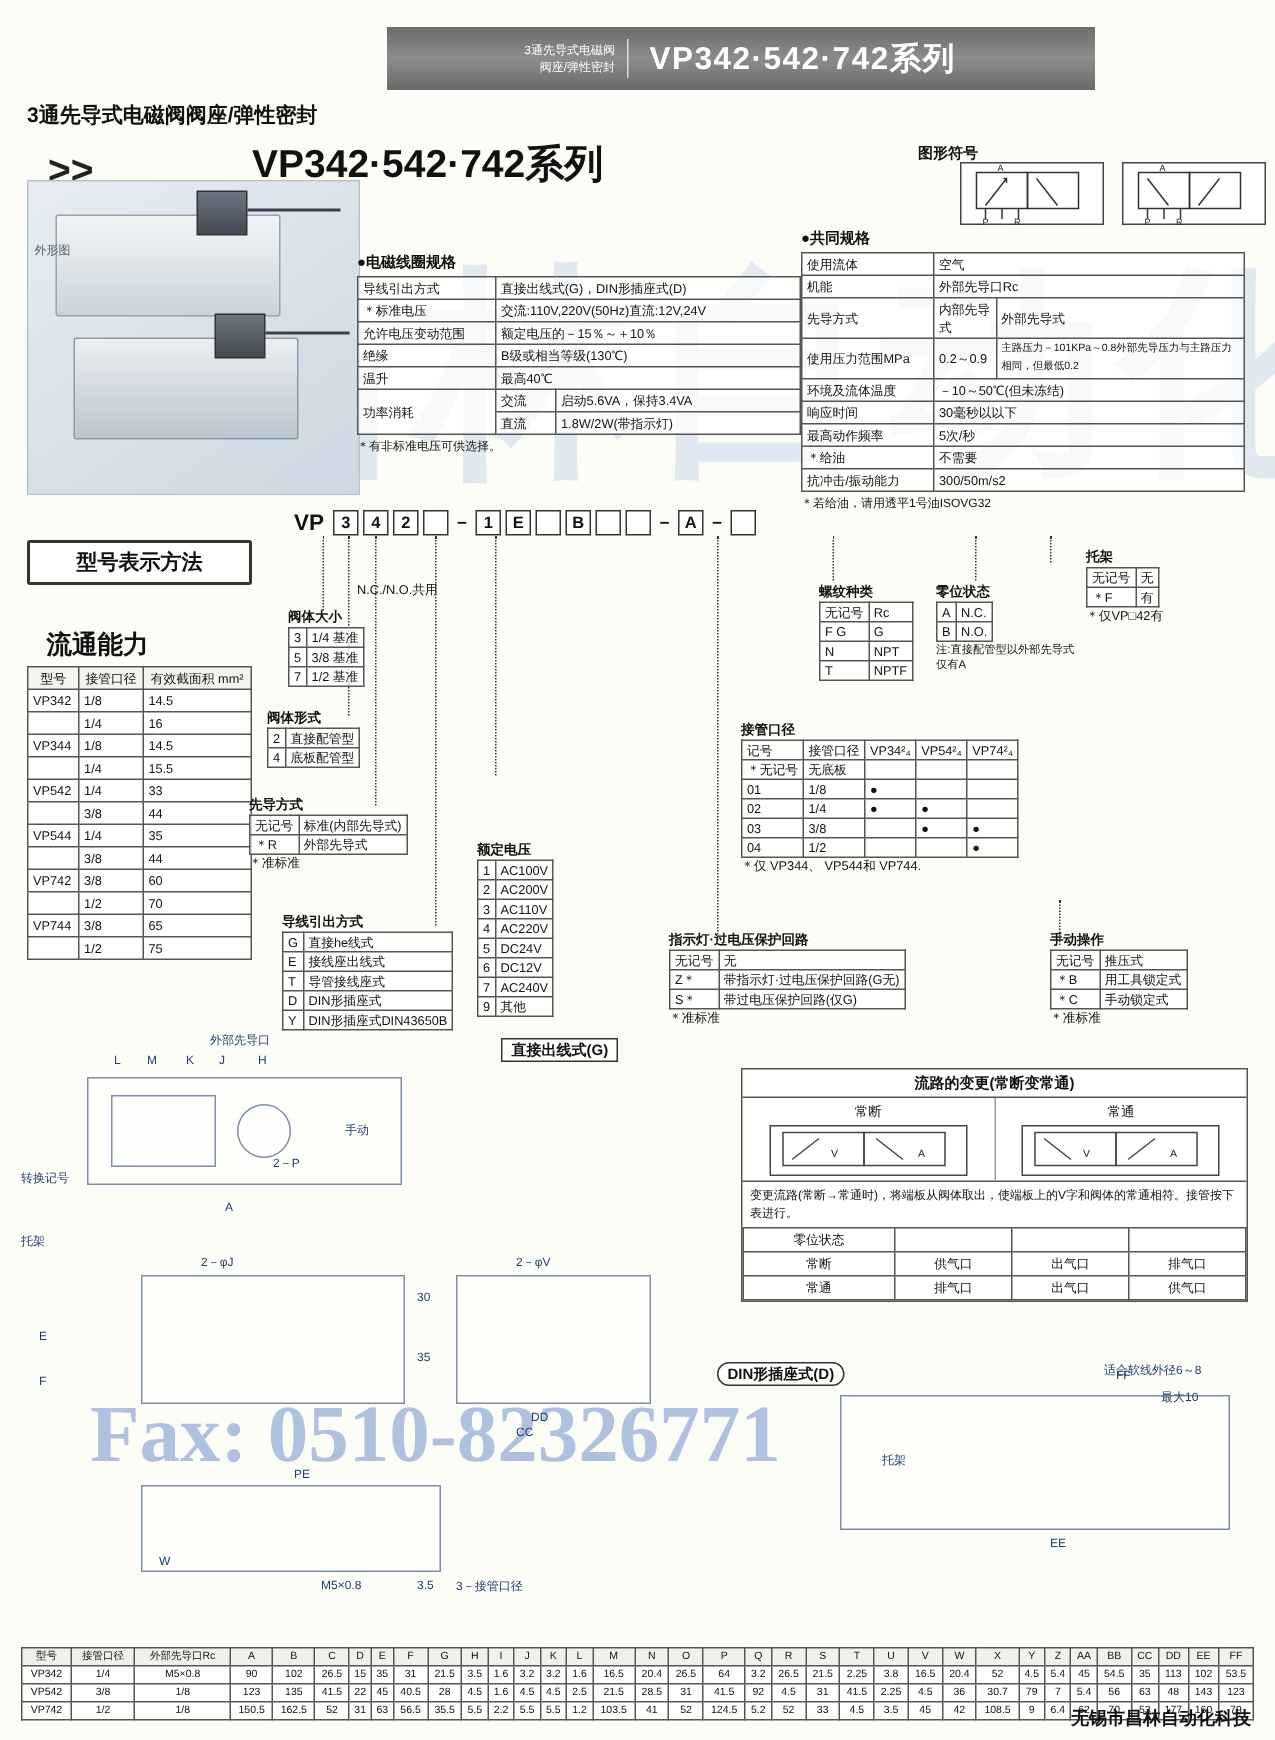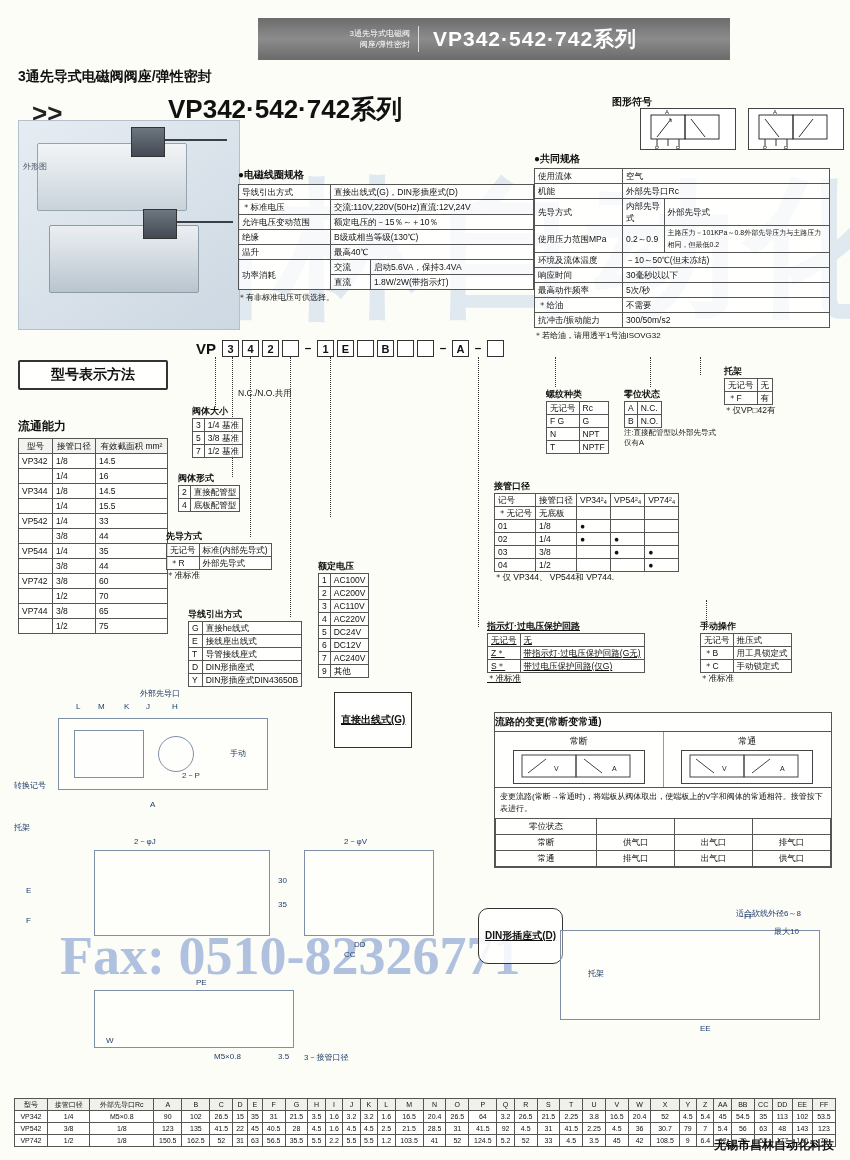--- a/index.html
+++ b/index.html
@@ -92,46 +92,46 @@
     border-radius: 2px;
   }
   .mc-row { position: absolute; top: 340px; left: 196px; display: flex; align-items: center; gap: 3px; }
   .mc-row .vp { font-size: 15px; font-weight: bold; margin-right: 3px; }
   .mc-box { width: 17px; height: 17px; border: 1px solid #333; background: #fff; font-size: 11px; font-weight: bold; display: flex; align-items: center; justify-content: center; }
   .mc-box.empty { background: #fff; }
   .mc-dash { font-weight: bold; font-size: 12px; }
 
   
   .flow { position: absolute; top: 418px; left: 18px; width: 150px; }
-  .flow .hd { font-size: 12px; font-weight: bold; margin-bottom: 3px; }
+  .flow .hd { font-size: 17px; font-weight: bold; margin-bottom: 3px; margin-left: 13px; }
   .flow table { width: 150px; }
   .flow th { background: rgba(240,240,235,0.8); font-weight: normal; }
 
   
   .blk { position: absolute; font-size: 8.5px; }
   .blk .cap { font-weight: bold; font-size: 9px; }
   .blk table { border-collapse: collapse; background: rgba(255,255,255,0.75); }
   .blk table td { border: 1px solid #555; padding: 0 3px; line-height: 12px; }
 
   
   .vline { position: absolute; border-left: 1px dotted #333; }
 
   
   .eng { position: absolute; left: 14px; top: 700px; width: 470px; height: 400px; }
   .engbox { position: absolute; border: 1px solid #7d8fa6; background: rgba(255,255,255,0.35); }
   .engtxt { position: absolute; font-size: 8px; color: #22406b; }
 
   .tagbox {
     position: absolute; border: 1px solid #333; background: rgba(255,255,255,0.85);
-    font-size: 10px; font-weight: bold; padding: 20px 6px; text-decoration: underline;
+    font-size: 10px; font-weight: bold; padding: 0 6px;
   }
 
   
   .fc { position: absolute; top: 712px; left: 494px; width: 338px; border: 1px solid #555; background: rgba(255,255,255,0.72); }
-  .fc .fch { font-size: 10px; font-weight: bold; padding: 2px 0; border-bottom: 1px solid #555; }
+  .fc .fch { text-align: center; font-size: 10px; font-weight: bold; padding: 2px 0; border-bottom: 1px solid #555; }
   .fc .row2 { display: flex; }
   .fc .cell { flex: 1; text-align: center; padding: 3px; }
   .fc .cell + .cell { border-left: 1px solid #999; }
   .fc .symsm { width: 132px; height: 34px; border: 1px solid #444; background: #fff; margin: 2px auto 0; }
   .fc .ftxt { font-size: 8px; padding: 3px 5px; line-height: 12px; border-top: 1px solid #555; }
   .fc table { border-collapse: collapse; width: 100%; font-size: 8.5px; }
   .fc table td { border: 1px solid #555; text-align: center; line-height: 13px; }
 
   
   .dim { position: absolute; left: 14px; top: 1098px; width: 822px; }
@@ -510,21 +510,21 @@
             <td>AC240V</td>
           </tr>
       <tr>
             <td>9</td>
             <td>其他</td>
           </tr>
     </tbody>
       </table>
   </div>
 
-  <div class="blk" style="top:620px; left:487px;text-decoration:underline;">
+  <div class="blk" style="top:620px; left:446px;">
     <div class="cap">指示灯·过电压保护回路</div>
     <table>
       <tbody>
           <tr>
             <td>无记号</td>
             <td>无</td>
           </tr>
       <tr>
             <td>Z＊</td>
             <td>带指示灯·过电压保护回路(G无)</td>
@@ -687,21 +687,21 @@
     <div class="engtxt" style="left:168px; top:70px;">2－P</div>
     <div class="engtxt" style="left:0px; top:122px;">托架</div>
     <div class="engtxt" style="left:136px; top:100px;">A</div>
 
     <div class="engbox" style="left:80px; top:150px; width:176px; height:86px;"></div>
     <div class="engbox" style="left:290px; top:150px; width:130px; height:86px;"></div>
     <div class="engtxt" style="left:120px; top:136px;">2－φJ</div>
     <div class="engtxt" style="left:330px; top:136px;">2－φV</div>
     <div class="engtxt" style="left:12px; top:186px;">E</div>
     <div class="engtxt" style="left:12px; top:216px;">F</div>
-    <div class="engtxt" style="left:264px; top:176px;">30</div>
+    <div class="engtxt" style="left:264px; top:160px;">30</div>
     <div class="engtxt" style="left:264px; top:200px;">35</div>
     <div class="engtxt" style="left:340px; top:240px;">DD</div>
     <div class="engtxt" style="left:330px; top:250px;">CC</div>
 
     <div class="engbox" style="left:80px; top:290px; width:200px; height:58px;"></div>
     <div class="engtxt" style="left:182px; top:278px;">PE</div>
     <div class="engtxt" style="left:200px; top:352px;">M5×0.8</div>
     <div class="engtxt" style="left:264px; top:352px;">3.5</div>
     <div class="engtxt" style="left:290px; top:352px;">3－接管口径</div>
     <div class="engtxt" style="left:92px; top:336px;">W</div>

